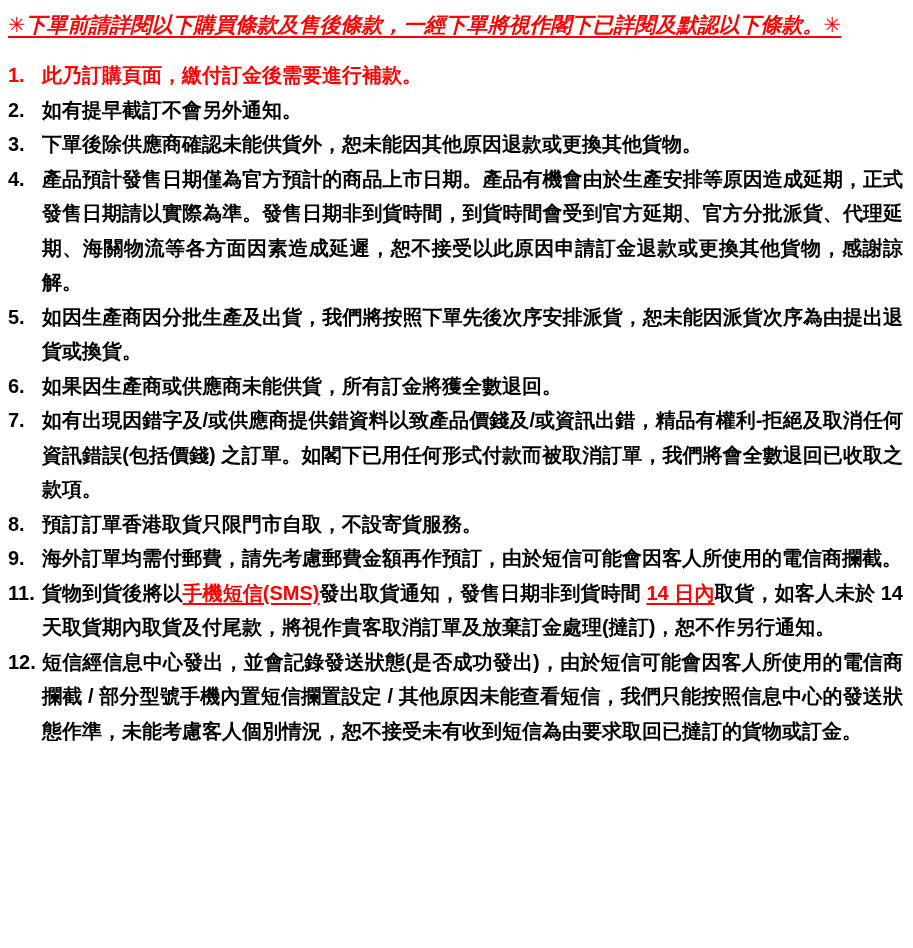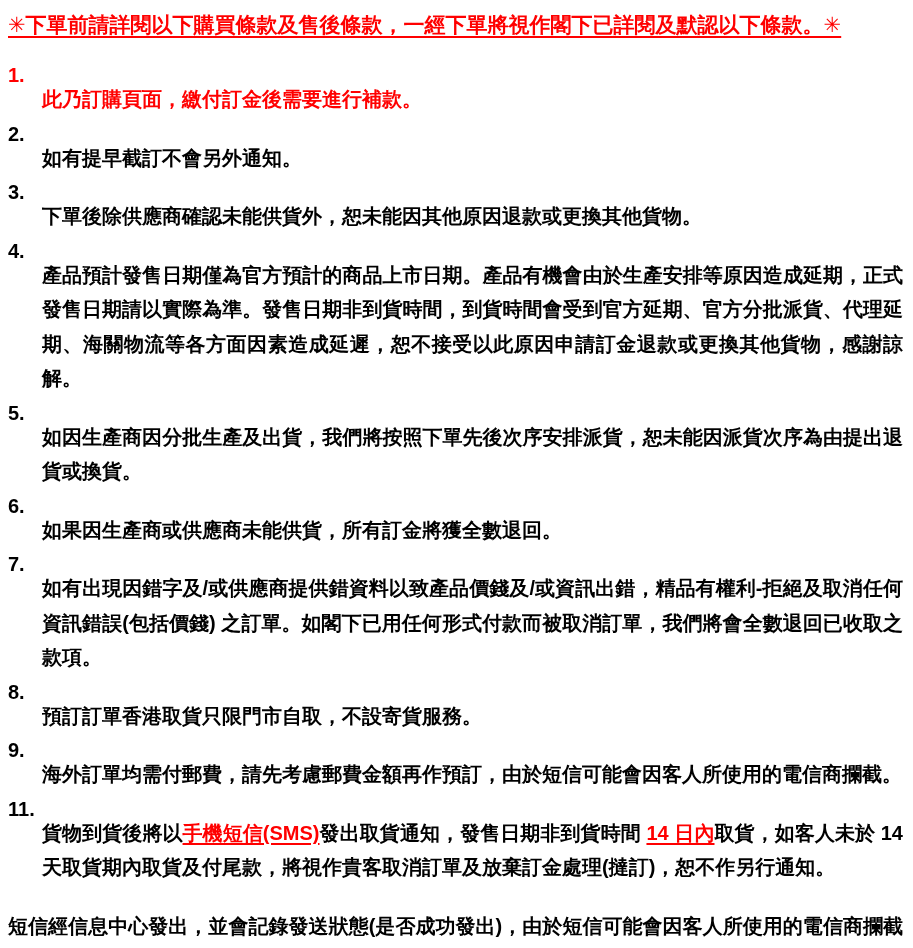--- a/index.html
+++ b/index.html
@@ -12,34 +12,34 @@
   html,body{background:var(--bg);}
   body{
     width:913px;height:948px;overflow:hidden;
     font-family:"Liberation Sans","DejaVu Sans",sans-serif;
     font-weight:700;color:var(--black);
   }
   .page{width:913px;height:948px;padding:10px 8px 0 8px;background:var(--bg);}
   .notice{
     font-size:21px;line-height:30px;color:var(--red);
   }
-  .notice .u{text-decoration:underline;text-underline-offset:4px;}
+  .notice .u{text-decoration:underline;text-underline-offset:4px;font-style:italic;}
   .section-title{
     margin-top:18px;font-size:20px;line-height:28px;color:var(--black);
   }
   .section-title .u{text-decoration:underline;text-underline-offset:4px;}
   ol.terms{
     list-style:none;margin-top:18px;
   }
   .term-item{
     display:flex;font-size:20px;line-height:34.5px;color:var(--black);
   }
   .term-item.red{color:var(--red);}
   .term-num{flex:0 0 34px;width:34px;}
-  .term-text{flex:1;text-align:justify;padding-right:2px;margin-top:24px;}
+  .term-text{flex:1;text-align:justify;padding-right:2px;}
   .seg-normal{}
   .seg-red-underline{
     color:var(--red);text-decoration:underline;text-underline-offset:3px;
   }
   .seg-link{
     color:var(--blue);text-decoration:underline;text-underline-offset:3px;cursor:pointer;
   }
 </style>
 </head>
 <body>
@@ -86,17 +86,18 @@
       </li>
       <li class="term-item">
         <span class="term-num">9.</span>
         <div class="term-text"><span class="seg-normal">海外訂單均需付郵費，請先考慮郵費金額再作預訂，由於短信可能會因客人所使用的電信商攔截。</span></div>
       </li>
       <li class="term-item">
         <span class="term-num">11.</span>
         <div class="term-text"><span class="seg-normal">貨物到貨後將以</span><span class="seg-red-underline">手機短信(SMS)</span><span class="seg-normal">發出取貨通知，發售日期非到貨時間 </span><span class="seg-red-underline">14 日內</span><span class="seg-normal">取貨，如客人未於 14 天取貨期內取貨及付尾款，將視作貴客取消訂單及放棄訂金處理(撻訂)，恕不作另行通知。</span></div>
       </li>
       <li class="term-item">
+        <span class="term-num">12.</span>
         <div class="term-text"><span class="seg-normal">短信經信息中心發出，並會記錄發送狀態(是否成功發出)，由於短信可能會因客人所使用的電信商攔截 / 部分型號手機內置短信攔置設定 / 其他原因未能查看短信，我們只能按照信息中心的發送狀態作準，未能考慮客人個別情況，恕不接受未有收到短信為由要求取回已撻訂的貨物或訂金。</span></div>
       </li>
     </ol>
 
 </div>
 
 </body></html>

